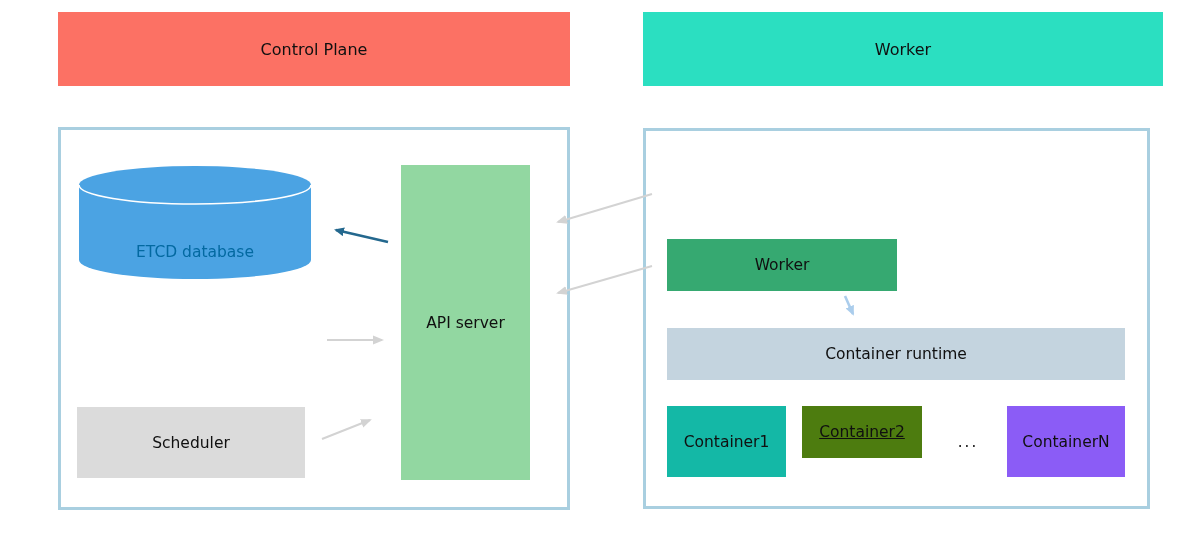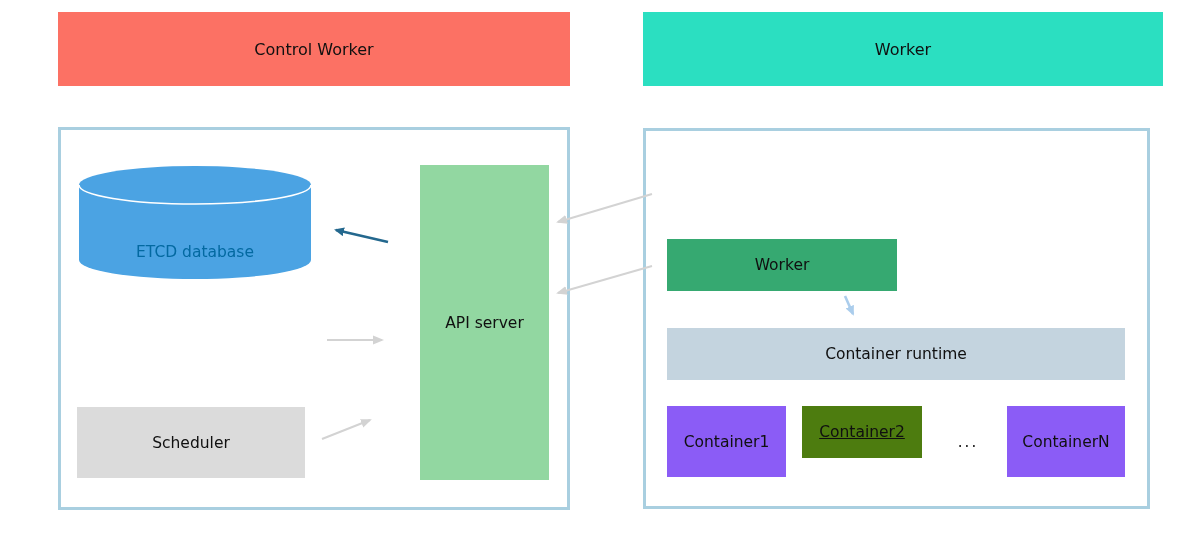--- a/index.html
+++ b/index.html
@@ -13,45 +13,45 @@
 
   .panel{position:absolute;background:#ffffff;border:3px solid #a9cfe0;box-sizing:border-box;}
   .panel.left{left:58px;top:127px;width:512px;height:383px;}
   .panel.right{left:643px;top:128px;width:507px;height:381px;}
 
   .node{position:absolute;display:flex;align-items:center;justify-content:center;
         font-size:15.5px;color:#101010;box-sizing:border-box;text-align:center;}
 
   .cm{left:77px;top:305px;width:228px;height:72px;background:#dbdbdb;}
   .sched{left:77px;top:407px;width:228px;height:71px;background:#dbdbdb;}
-  .api{left:401px;top:165px;width:129px;height:315px;background:#92d7a1;margin-left:19px;}
+  .api{left:401px;top:165px;width:129px;height:315px;background:#92d7a1;}
 
   .kproxy{left:667px;top:163px;width:230px;height:53px;background:#dbdbdb;}
   .kubelet{left:667px;top:239px;width:230px;height:52px;background:#36a971;}
   .runtime{left:667px;top:328px;width:458px;height:52px;background:#c4d4df;}
-  .c1{left:667px;top:406px;width:119px;height:71px;background:#8b5cf6;}
+  .c1{left:667px;top:406px;width:119px;height:71px;background:#14b8a6;}
   .c2{left:802px;top:406px;width:120px;height:52px;background:#4d7c0f;text-decoration:underline;}
   .cn{left:1007px;top:406px;width:118px;height:71px;background:#8b5cf6;}
   .dots{left:944px;top:406px;width:48px;height:71px;font-size:15px;letter-spacing:2px;}
 
   .etcd-wrap{position:absolute;left:78px;top:165px;width:234px;height:115px;}
   .etcd-wrap svg{position:absolute;left:0;top:0;}
   .etcd-label{position:absolute;left:0;top:29px;width:100%;height:100%;
               display:flex;align-items:center;justify-content:center;
               font-size:15.5px;color:#0369a1;}
 
   .overlay{position:absolute;left:0;top:0;pointer-events:none;}
 </style>
 </head>
 <body>
 
 <div class="canvas">
 
   <div class="band control">
-    <span>Control Worker</span>
+    <span>Control Plane</span>
   </div>
   <div class="band worker">
     <span>Worker</span>
   </div>
 
   <div class="panel left"></div>
   <div class="panel right"></div>
 
   <div class="etcd-wrap">
     <svg width="234" height="115" viewBox="0 0 234 115">

